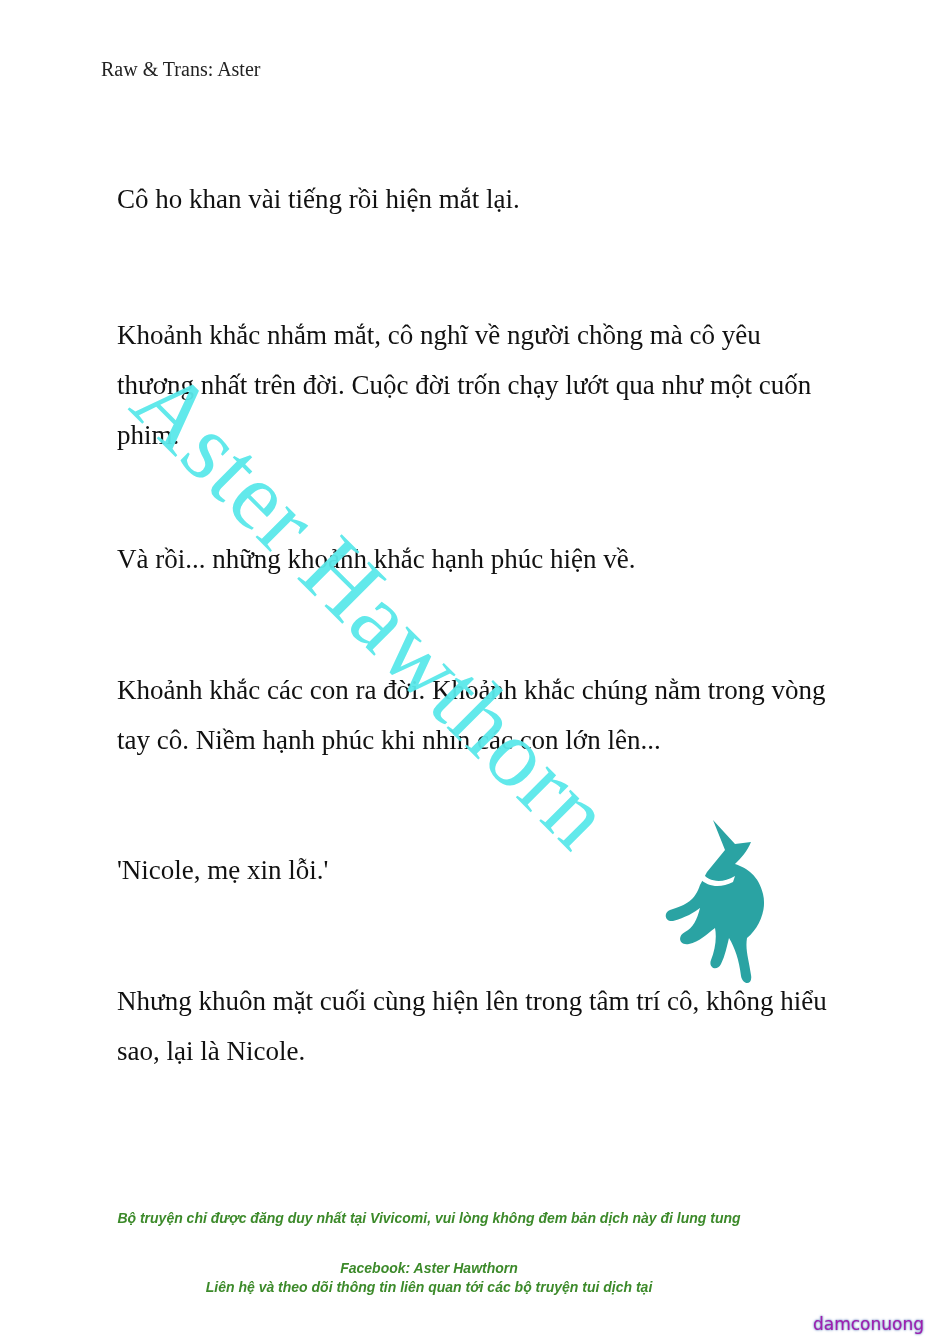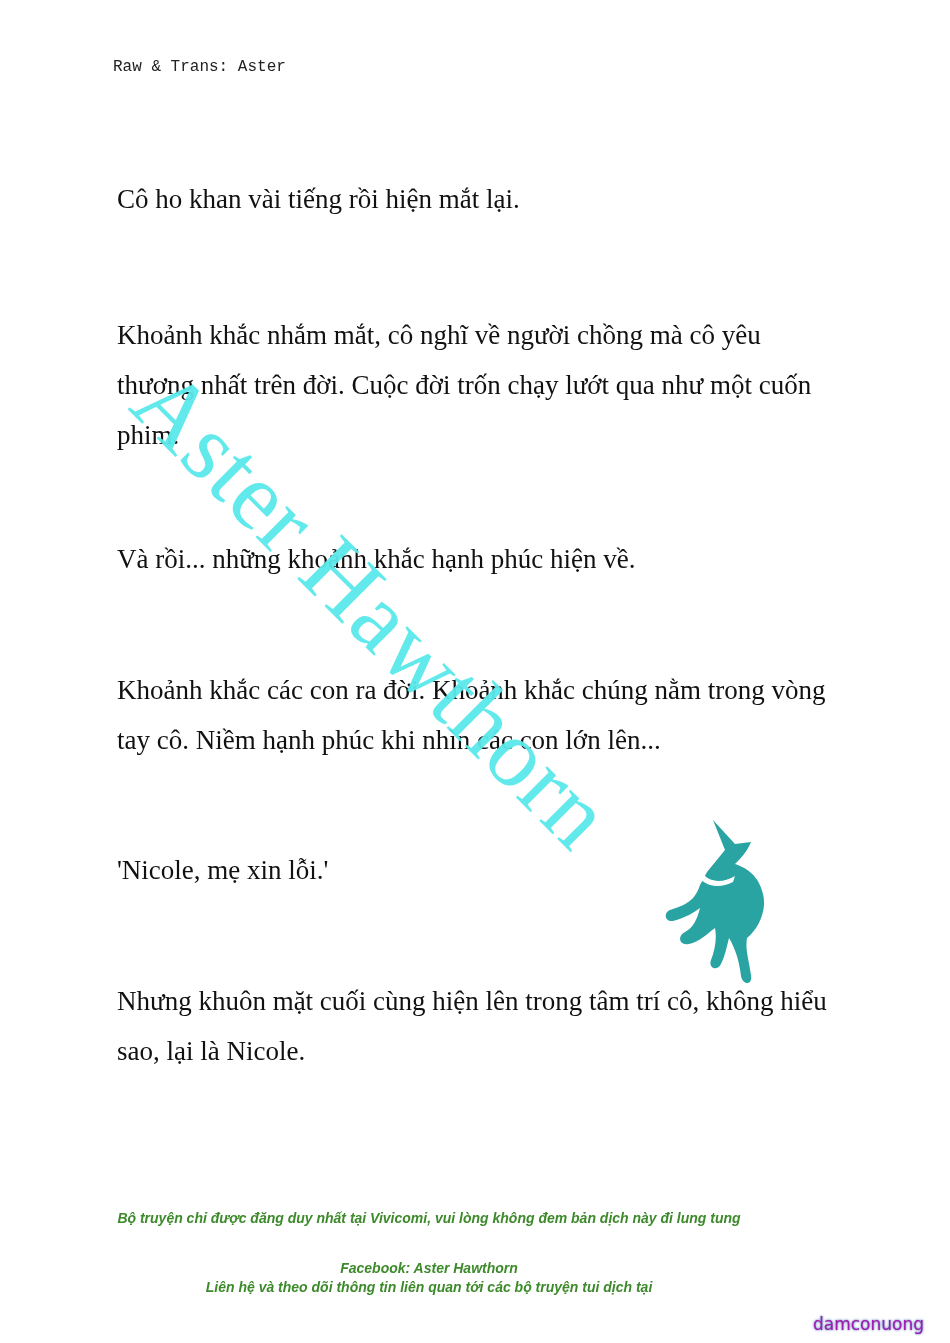--- a/index.html
+++ b/index.html
@@ -1,22 +1,22 @@
 <!DOCTYPE html>
 <html><head>
   <meta charset="utf-8">
   <style>
     html, body { margin: 0; padding: 0; }
     body {
       width: 950px; height: 1343px; background: #ffffff; position: relative; overflow: hidden;
       font-family: "Liberation Serif", serif; color: #111;
     }
     .header {
-      position: absolute; left: 113px; top: 58px;
-      font-family: Liberation Mono, monospace; font-size: 16px; color: #222;
+      position: absolute; left: 101px; top: 58px;
+      font-family: Liberation Serif, serif; font-size: 20px; color: #222;
     }
     .para {
       position: absolute; left: 117px; width: 720px;
       font-size: 27px; line-height: 50px; color: #111;
     }
     .watermark {
       position: absolute; left: 120px; top: 560px;
       font-family: "Liberation Serif", serif; font-size: 96px; color: #5ae8ea;
       transform-origin: left center; transform: rotate(45deg);
       white-space: nowrap; letter-spacing: 1px; pointer-events: none;

